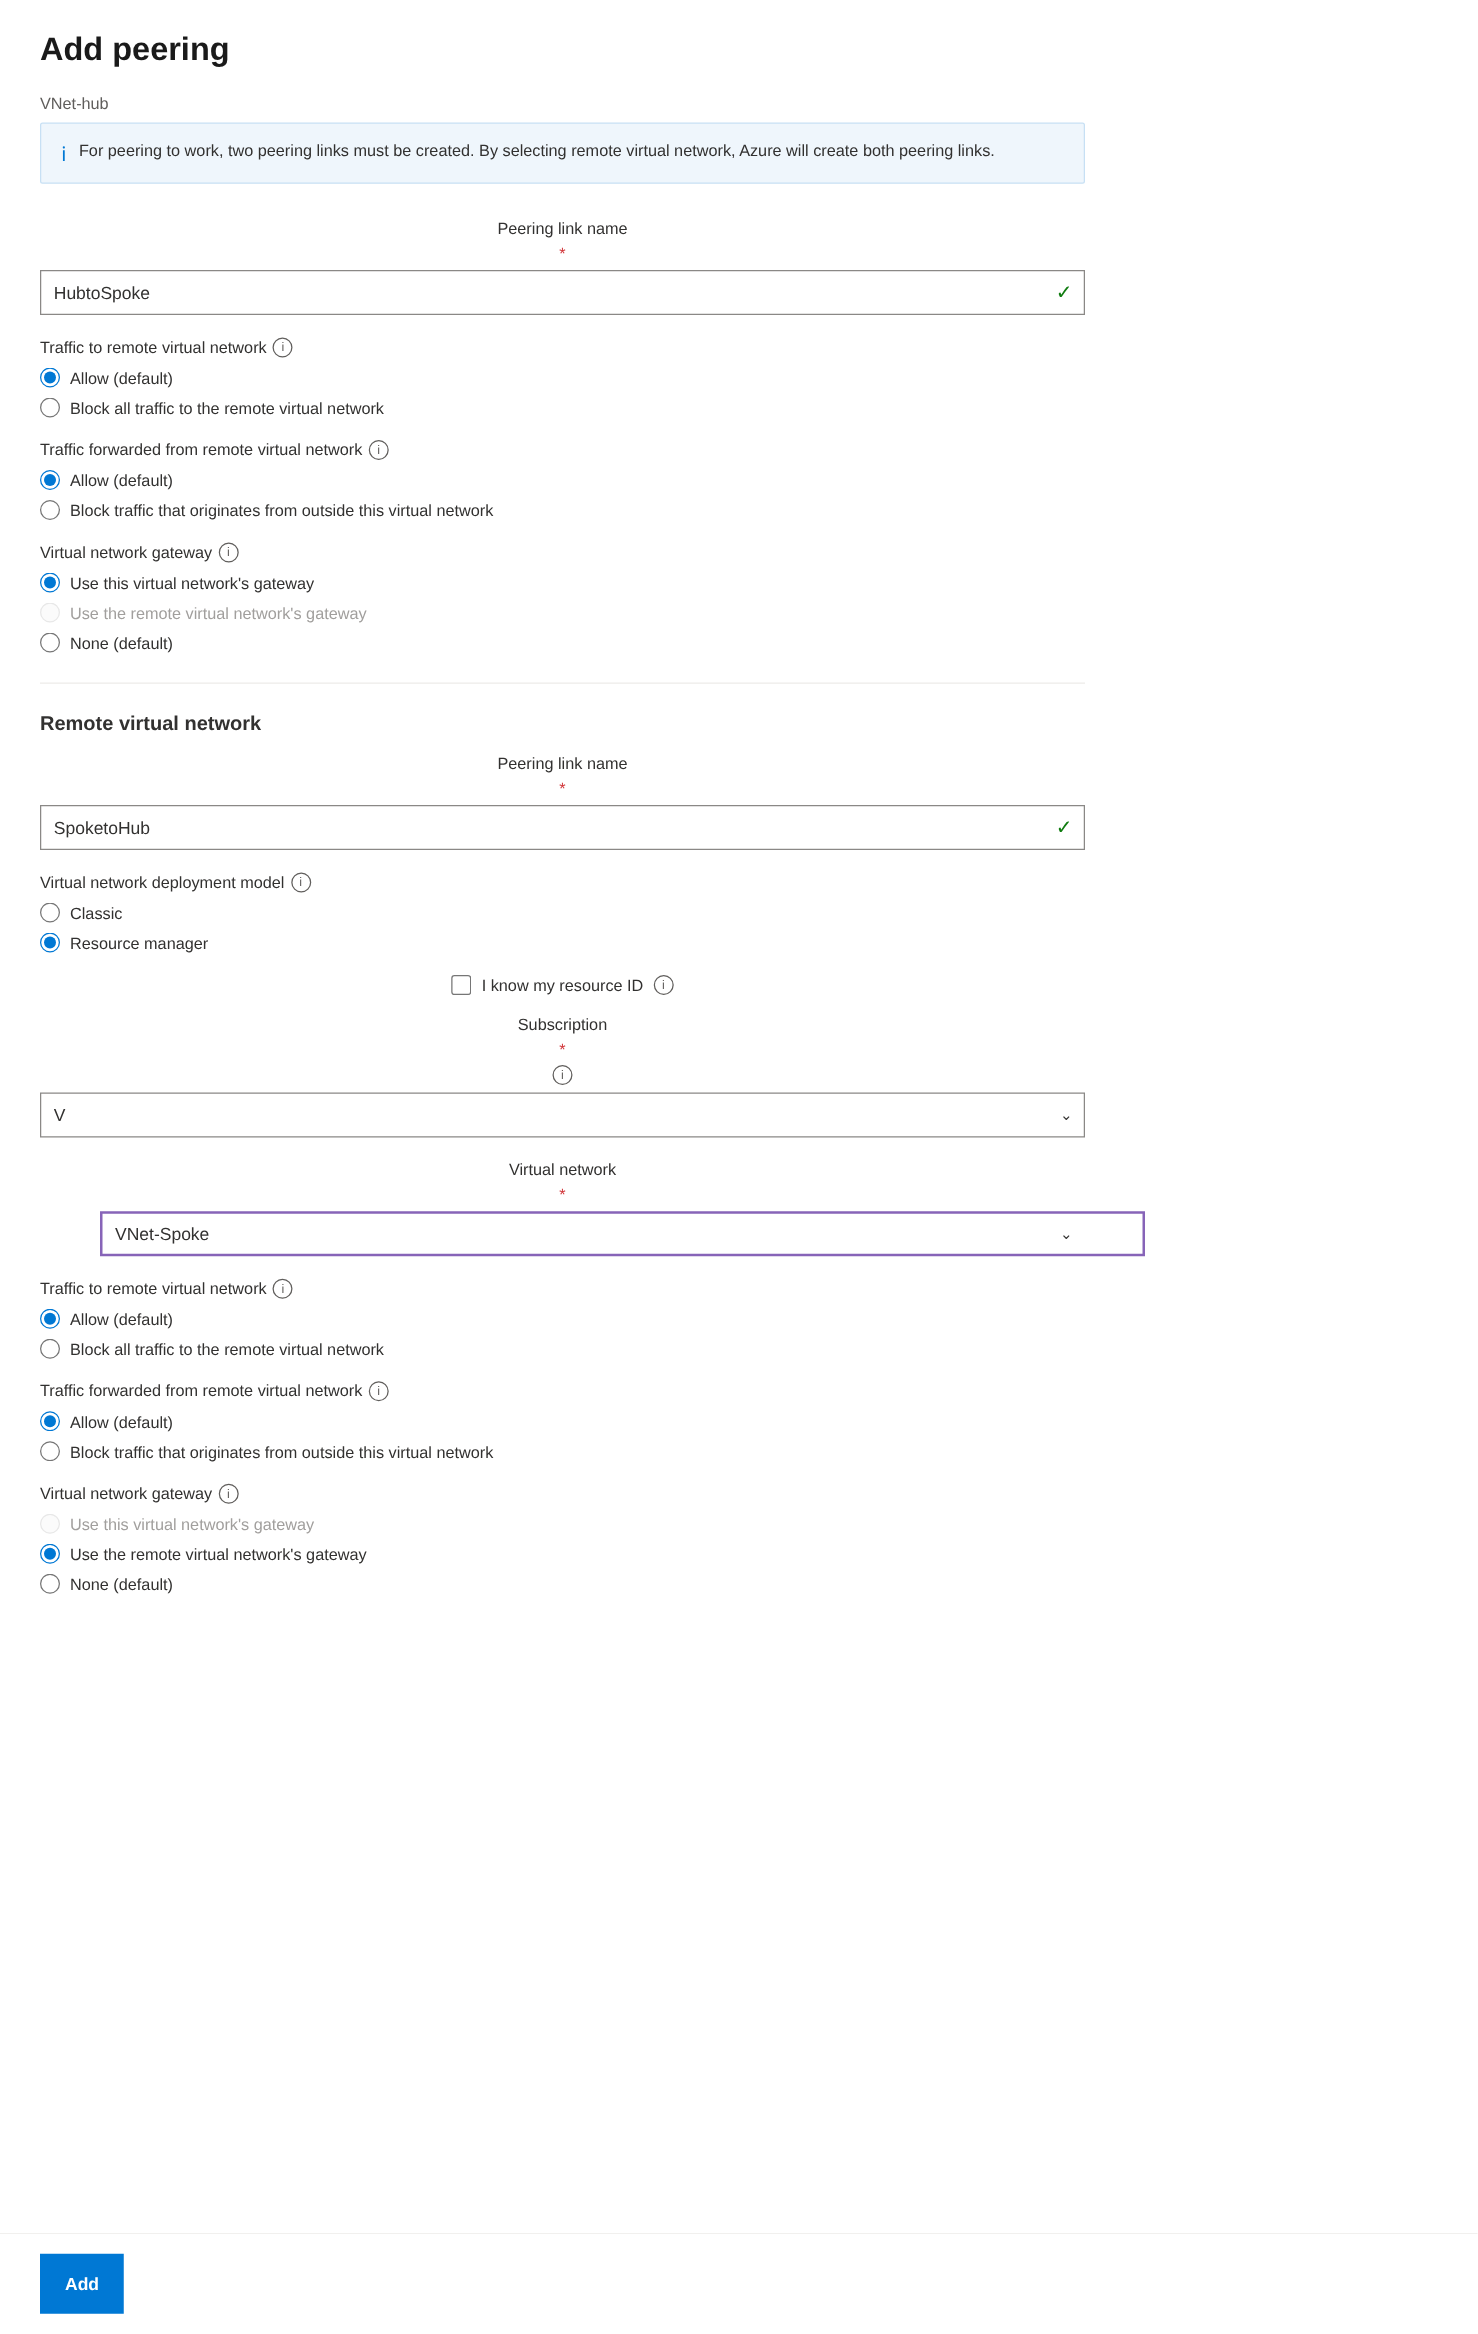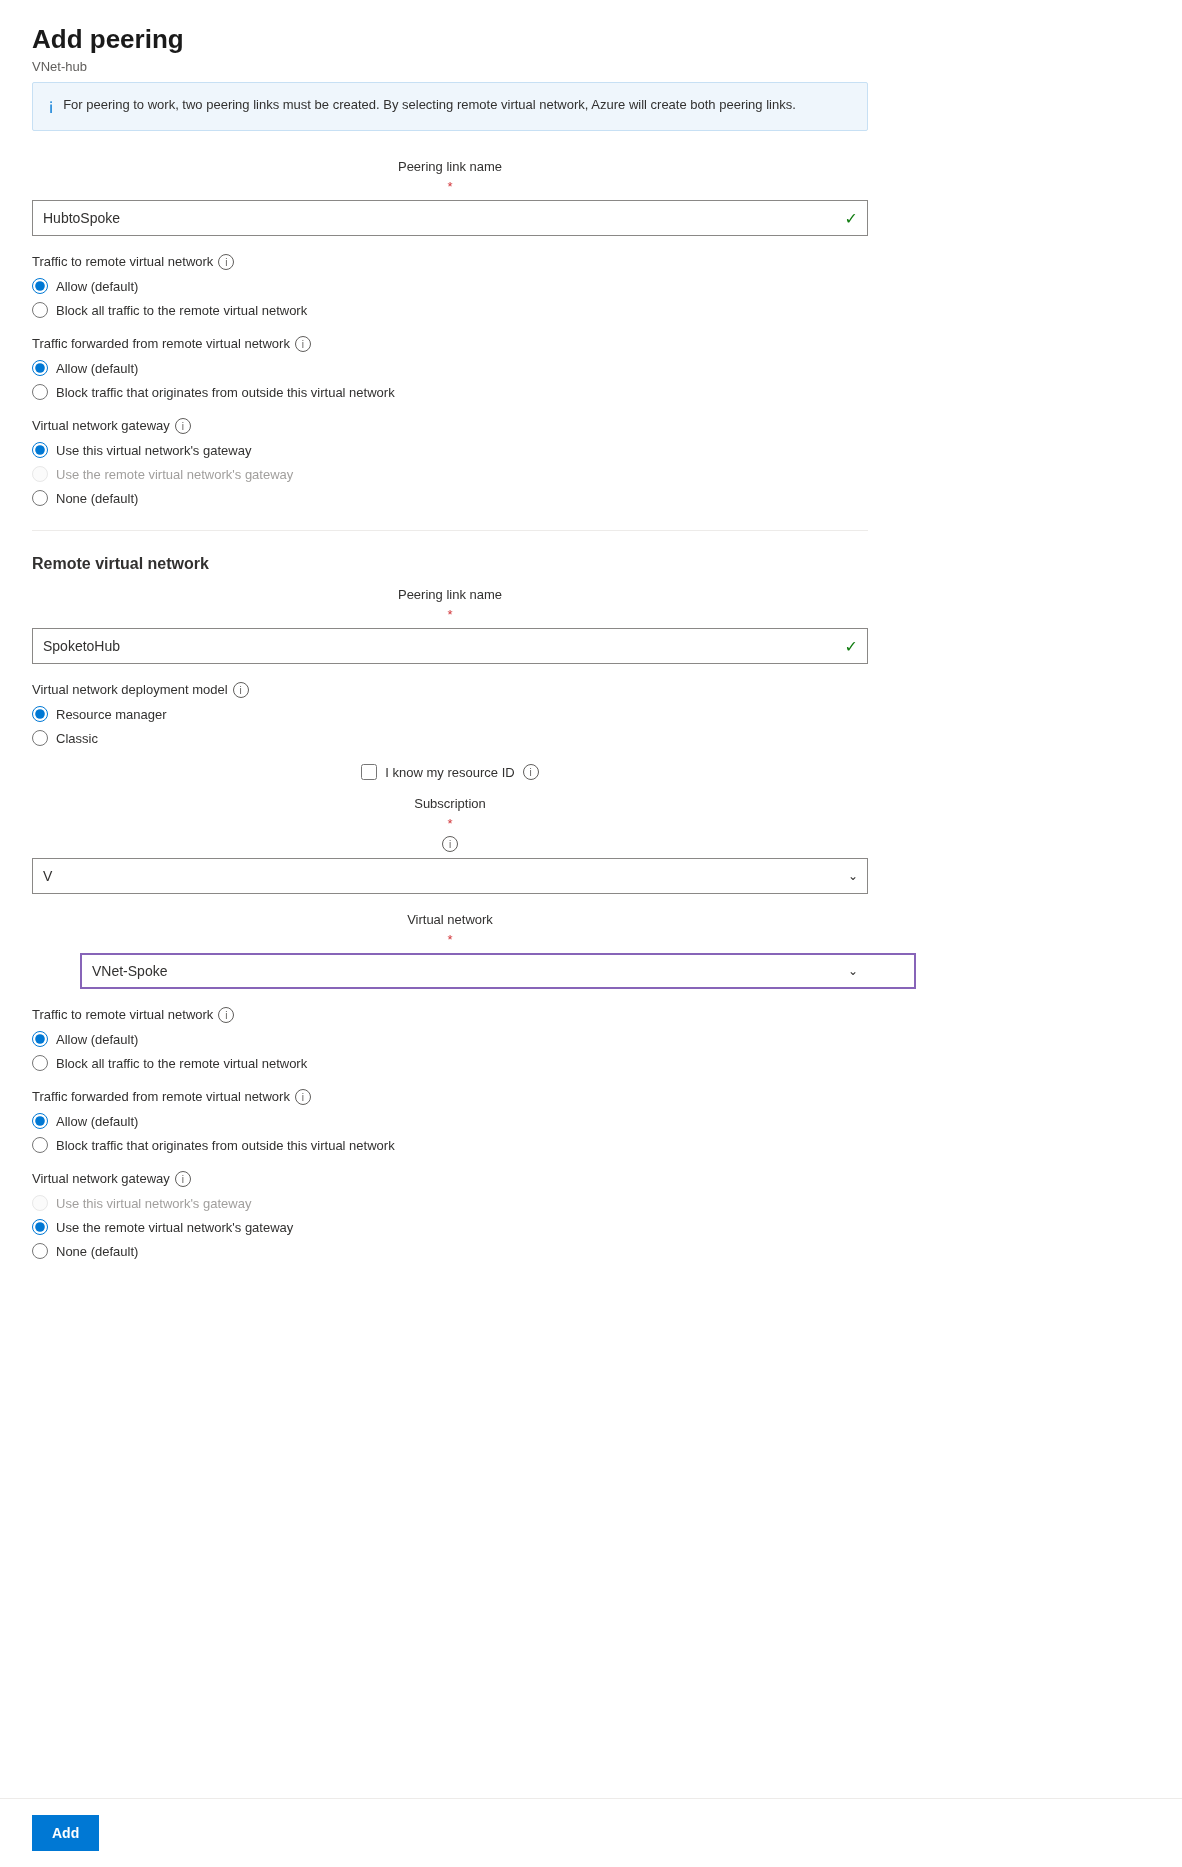--- a/index.html
+++ b/index.html
@@ -12,21 +12,21 @@
       min-height: 1867px;
     }
     .page-container {
       padding: 24px 32px 80px 32px;
       max-width: 900px;
     }
     .page-title {
       font-size: 26px;
       font-weight: 600;
       color: #1a1a1a;
-      margin-bottom: 4px;
+      margin-bottom: 20px;
     }
     .page-subtitle {
       font-size: 13px;
       color: #605e5c;
       margin-bottom: 8px;
     }
     .info-banner {
       background: #eff6fc;
       border: 1px solid #c7e0f4;
       border-radius: 2px;
@@ -201,21 +201,21 @@
       gap: 10px;
     }
     .btn-primary {
       background: #0078d4;
       color: #fff;
       border: none;
       padding: 8px 20px;
       font-size: 14px;
       font-weight: 600;
       cursor: pointer;
-      height: 36px;
+      height: 48px;
     }
     .section-block {
       margin-bottom: 4px;
     }
   </style>
 </head>
 <body>
 
 <div class="page-container">
 
@@ -301,26 +301,26 @@
       <input type="text" value="SpoketoHub" style="">
       <span class="input-check-icon">✓</span>
     </div>
 
     <div class="subsection-label">
       <span>Virtual network deployment model</span>
       <span class="info-circle">i</span>
     </div>
     <div class="radio-group">
       <div class="radio-option">
+        <input type="radio" name="dm" id="dm-classic" style="">
+        <label for="dm-classic">Classic</label>
+      </div>
+      <div class="radio-option">
         <input type="radio" name="dm" id="dm-rm" checked="" style="">
         <label for="dm-rm">Resource manager</label>
-      </div>
-      <div class="radio-option">
-        <input type="radio" name="dm" id="dm-classic" style="">
-        <label for="dm-classic">Classic</label>
       </div>
     </div>
 
     <div class="checkbox-option">
       <input type="checkbox" id="know-resource-id" style="">
       <label for="know-resource-id">I know my resource ID</label>
       <span class="info-circle">i</span>
     </div>
 
     <div class="field-label">

